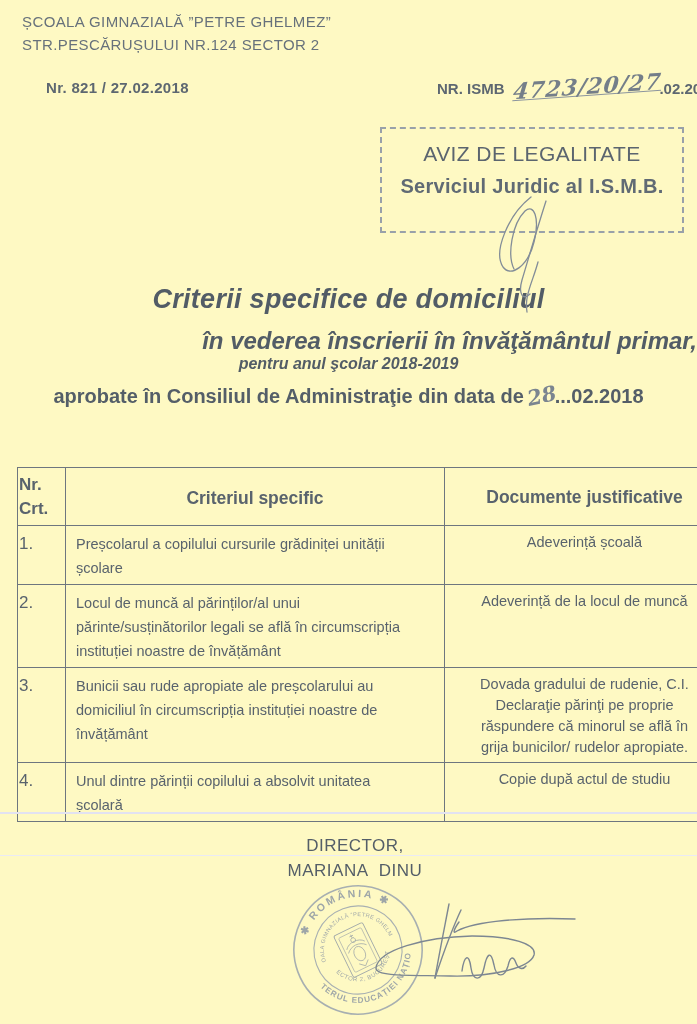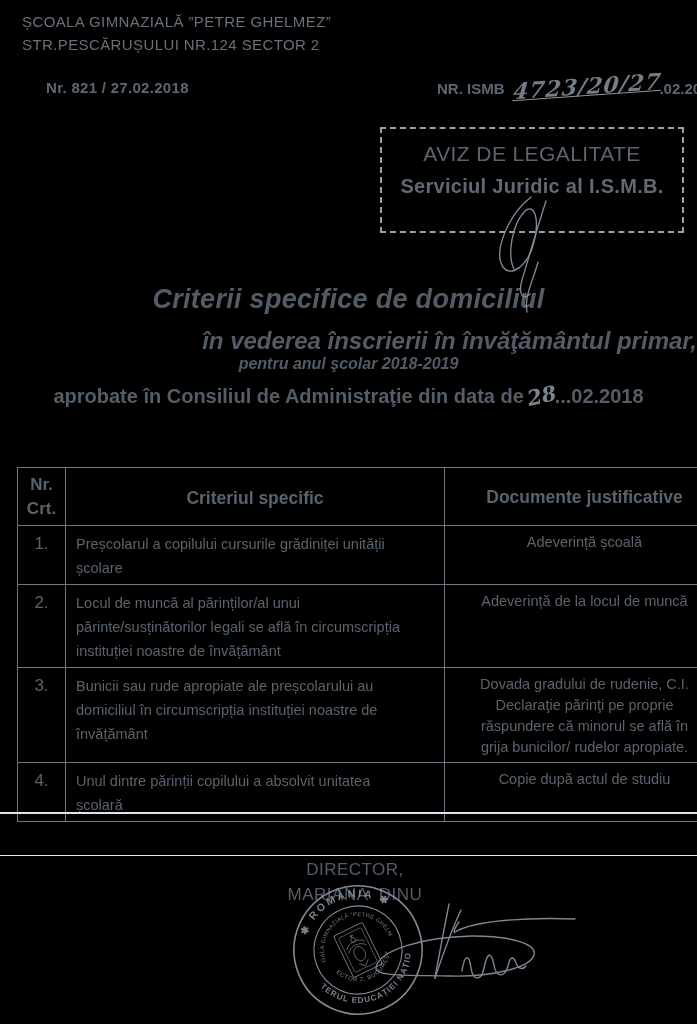--- a/index.html
+++ b/index.html
@@ -1,17 +1,17 @@
 <!DOCTYPE html>
 <html><head>
 <meta charset="utf-8">
 <style>
   html,body{margin:0;padding:0;background:#ffffff;}
   .page{
-    position:relative;width:697px;height:1024px;background:#000000;
+    position:relative;width:697px;height:1024px;background:#fef9c3;
     font-family:"Liberation Sans",sans-serif;color:#5a646e;overflow:hidden;
   }
   .abs{position:absolute;}
   .pre{white-space:pre-line;}
 
   
   .school-head{left:22px;top:10px;font-size:15px;letter-spacing:.4px;line-height:23px;color:#67717b;}
   .reg-no{left:46px;top:79px;font-size:15px;font-weight:bold;color:#5d6771;letter-spacing:.3px;}
   .ismb-line{left:437px;top:79px;font-size:15px;font-weight:bold;color:#5d6771;white-space:nowrap;}
   .hand{font-family:"DejaVu Serif",serif;font-style:italic;color:#747e89;}
@@ -28,33 +28,33 @@
   .doc-title{left:0;top:284px;width:697px;text-align:center;color:#525c66;}
   .t1{font-size:27px;font-weight:bold;font-style:italic;letter-spacing:.3px;}
   .t2{font-size:24px;font-weight:bold;font-style:italic;margin-top:12px;text-align:right;}
   .t3{font-size:16px;font-weight:bold;font-style:italic;}
   .t4{font-size:20px;font-weight:bold;margin-top:10px;color:#545e68;}
   .day-hand{display:inline-block;font-size:21px;transform:rotate(-12deg);margin:0 -2px;color:#7b8590;}
 
   
   .crit-table{left:17px;top:467px;width:666px;border-collapse:collapse;table-layout:fixed;}
   .crit-table td{border:1.4px solid #6e767f;vertical-align:top;color:#59636d;}
-  .col-num{width:45px;text-align:center;font-size:17px;padding-top:8px;}
+  .col-num{width:45px;font-size:17px;padding-top:8px;}
   .col-crit{width:358px;font-size:14.5px;line-height:24px;padding:6px 10px 4px 10px;}
   .col-doc{width:263px;font-size:14.5px;line-height:21px;padding:6px 8px 4px 8px;text-align:center;}
   .th-num{font-weight:bold;font-size:17px;line-height:24px;padding-top:5px;color:#545e68;}
   .th-crit,.th-doc{font-weight:bold;font-size:17.5px;text-align:center;vertical-align:middle !important;color:#545e68;}
   .row-h{height:58px;} .r1{height:50px;} .r2{height:69px;} .r3{height:86px;} .r4{height:52px;}
 
   
   .scanline1{left:0;top:812px;width:697px;height:2px;background:#e2e2f1;}
   .scanline2{left:0;top:855px;width:697px;height:1px;background:#eaeaf5;}
 
   
-  .director{left:180px;top:860px;width:350px;text-align:center;font-size:17px;color:#545e68;letter-spacing:.5px;}
+  .director{left:180px;top:836px;width:350px;text-align:center;font-size:17px;color:#545e68;letter-spacing:.5px;}
   .director-name{margin-top:5px;word-spacing:6px;}
 
   .ink-overlay{left:0;top:0;width:697px;height:1024px;pointer-events:none;}
 </style>
 </head>
 <body>
 
 <div class="page">
 
   <div class="abs school-head">

